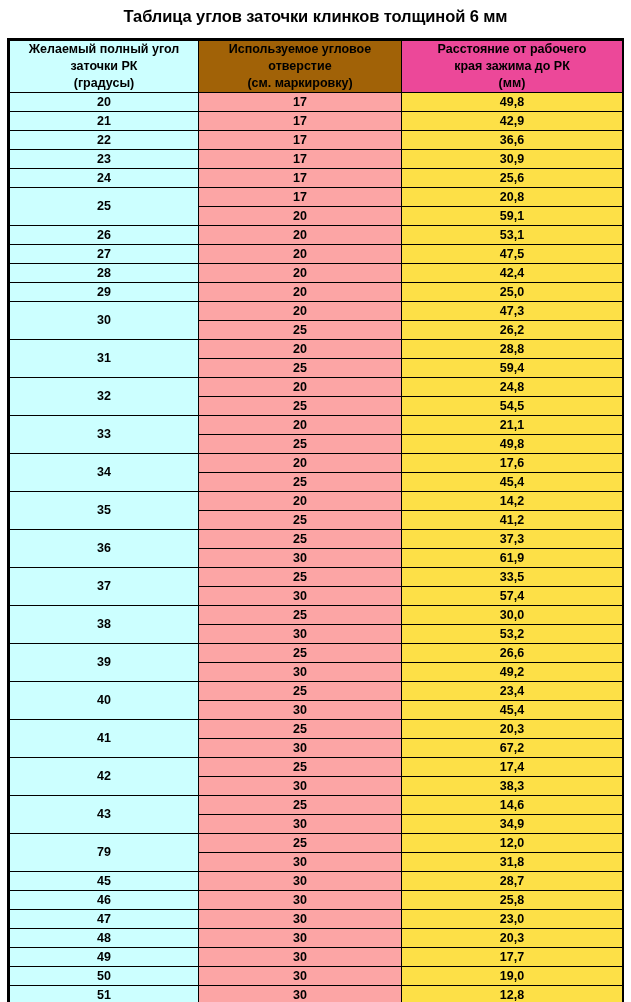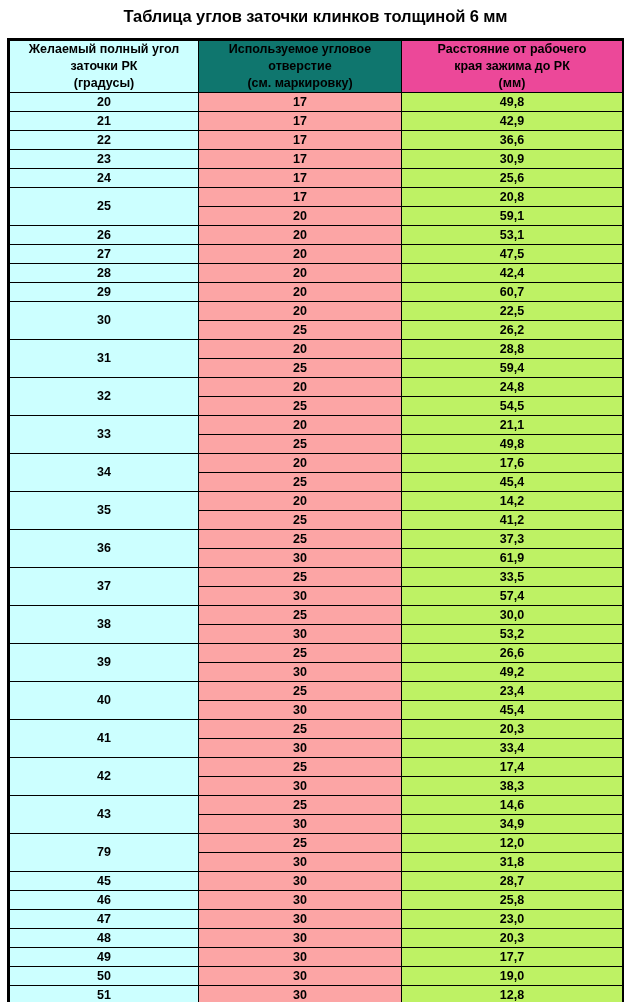--- a/index.html
+++ b/index.html
@@ -73,27 +73,27 @@
   
   thead th {
     height: 56px;
     font-size: 11.3px;
     line-height: 14.6px;
     padding: 2px 3px;
   }
   thead th .hline { display: block; }
 
   th.head-angle { background: #ccffff; margin-top: 13px; }
-  th.head-hole  { background: #0f766e; }
+  th.head-hole  { background: #a16207; }
   th.head-dist  { background: #ec4899; }
 
   
   td.cell-angle { background: #ccffff; }
   td.cell-hole  { background: #fca5a5; }
-  td.cell-dist  { background: #bef264; }
+  td.cell-dist  { background: #fde047; }
 
   td.span2 { height: 38px; }
 </style>
 </head>
 <body>
 
 <div id="page">
 
   <div class="title">Таблица углов заточки клинков толщиной 6 мм</div>
 
@@ -169,26 +169,26 @@
             <td class="cell-dist">47,5</td>
           </tr>
           <tr>
             <td class="cell-angle">28</td>
             <td class="cell-hole">20</td>
             <td class="cell-dist">42,4</td>
           </tr>
           <tr>
             <td class="cell-angle">29</td>
             <td class="cell-hole">20</td>
-            <td class="cell-dist">60,7</td>
+            <td class="cell-dist">25,0</td>
           </tr>
           <tr>
             <td class="cell-angle span2" rowspan="2">30</td>
             <td class="cell-hole">20</td>
-            <td class="cell-dist">22,5</td>
+            <td class="cell-dist">47,3</td>
           </tr>
           <tr>
             <td class="cell-hole">25</td>
             <td class="cell-dist">26,2</td>
           </tr>
           <tr>
             <td class="cell-angle span2" rowspan="2">31</td>
             <td class="cell-hole">20</td>
             <td class="cell-dist">28,8</td>
           </tr>
@@ -277,21 +277,21 @@
             <td class="cell-hole">30</td>
             <td class="cell-dist">45,4</td>
           </tr>
           <tr>
             <td class="cell-angle span2" rowspan="2">41</td>
             <td class="cell-hole">25</td>
             <td class="cell-dist">20,3</td>
           </tr>
           <tr>
             <td class="cell-hole">30</td>
-            <td class="cell-dist">33,4</td>
+            <td class="cell-dist">67,2</td>
           </tr>
           <tr>
             <td class="cell-angle span2" rowspan="2">42</td>
             <td class="cell-hole">25</td>
             <td class="cell-dist">17,4</td>
           </tr>
           <tr>
             <td class="cell-hole">30</td>
             <td class="cell-dist">38,3</td>
           </tr>

